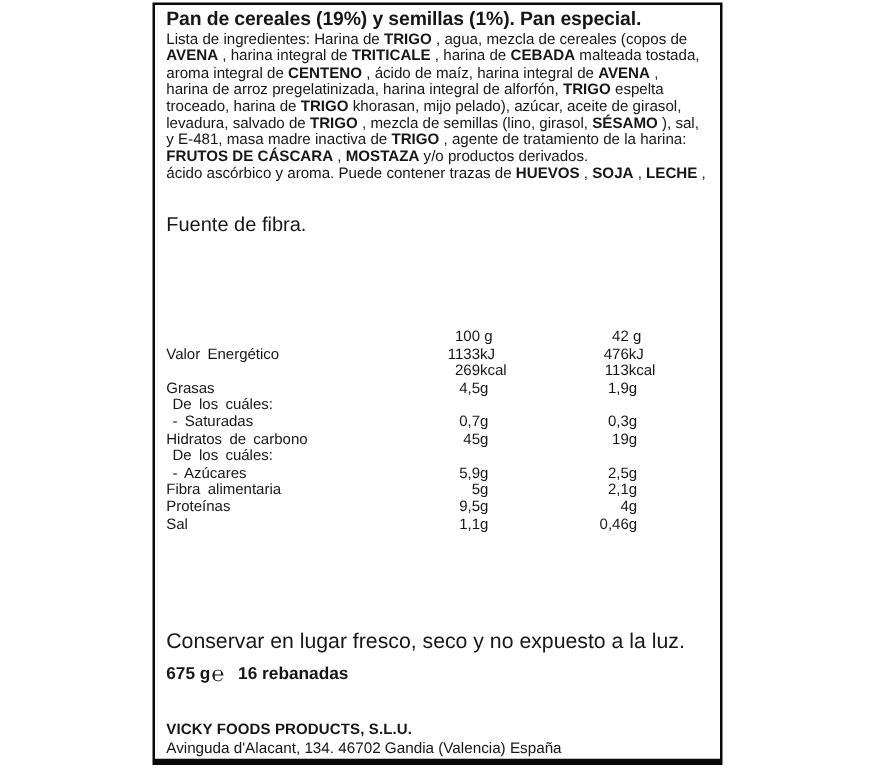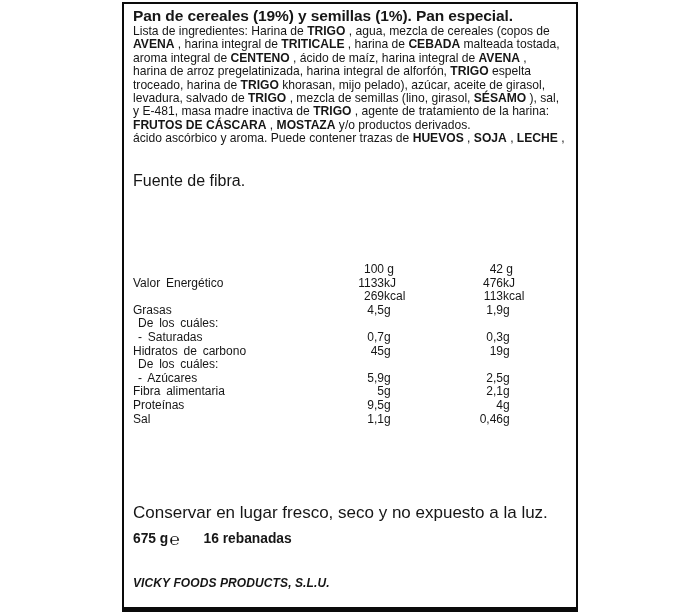--- a/index.html
+++ b/index.html
@@ -79,28 +79,27 @@
     height: 18px;
   }
   .esign {
     font-weight: normal;
     font-size: 17px;
     line-height: 1;
     margin-left: 1px;
     position: relative;
     top: 0px;
   }
-  .slices { margin-left: 24px; }
+  .slices { margin-left: 11px; }
   .company {
     position: absolute;
     left: 9px; top: 572px;
     font-size: 12px;
     font-weight: bold;
     letter-spacing: 0.1px;
-    font-style: italic;
   }
   .address {
     position: absolute;
     left: 9px; top: 587px;
     font-size: 12.2px;
   }
 </style>
 </head>
 <body>
 
@@ -204,14 +203,15 @@
   <div class="storage">Conservar en lugar fresco, seco y no expuesto a la luz.</div>
 
   <div class="weight-line">
     <span>675 g</span>
     <span class="esign">℮</span>
     <span class="slices">16 rebanadas</span>
   </div>
 
   <div class="company">VICKY FOODS PRODUCTS, S.L.U.</div>
 
+  <div class="address">Avinguda d'Alacant, 134. 46702 Gandia (Valencia) España</div>
 
 </div>
 
 </body></html>

